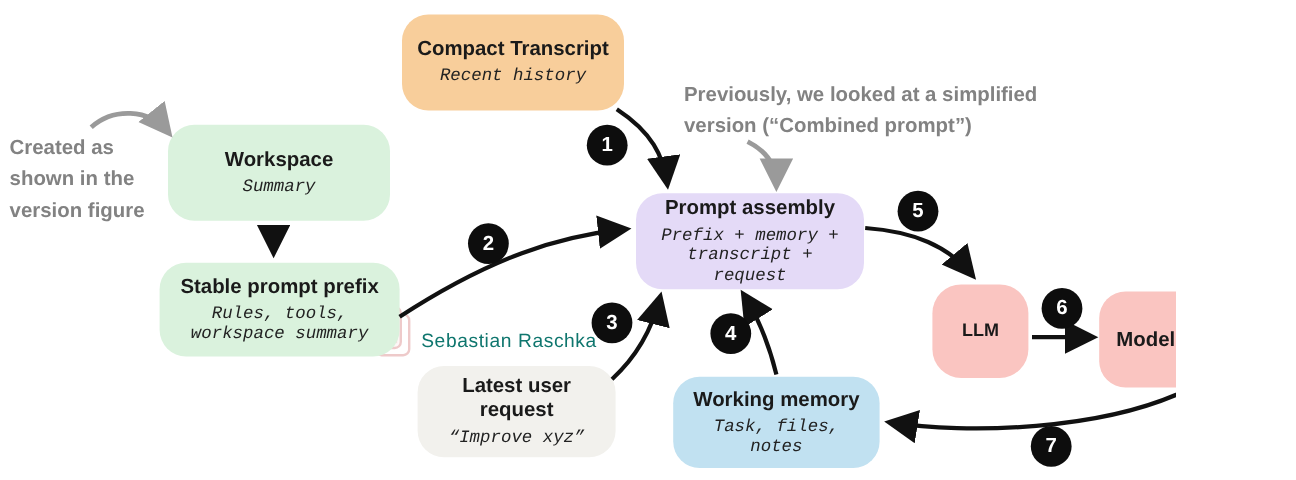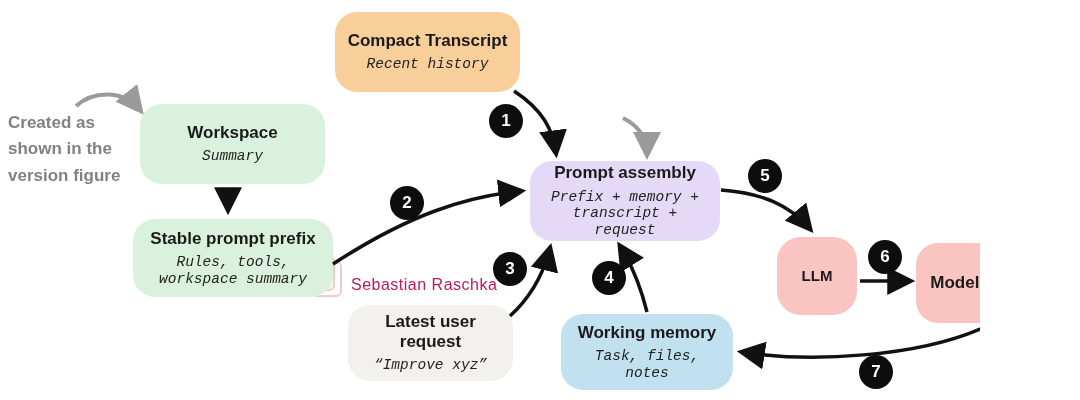--- a/index.html
+++ b/index.html
@@ -89,21 +89,21 @@
   .watermark-icon .grid {
     position: absolute;
     left: 4px; top: 5px;
     width: 22px; height: 26px;
     background:
       repeating-linear-gradient(to bottom, #d06a6a 0 2px, transparent 2px 7px),
       repeating-linear-gradient(to right, #d06a6a 0 2px, transparent 2px 7px);
     opacity: 0.6;
   }
   .watermark-text {
-    color: #be185d;
+    color: #0f766e;
     font-size: 16px;
     letter-spacing: 0.5px;
     padding-bottom: 6px;
   }
 </style>
 </head>
 <body>
 
 <div class="canvas">
 
@@ -178,20 +178,21 @@
   <div class="step-badge" style="left:489px; top:104px;">1</div>
   <div class="step-badge" style="left:390px; top:186px;">2</div>
   <div class="step-badge" style="left:493px; top:252px;">3</div>
   <div class="step-badge" style="left:592px; top:261px;">4</div>
   <div class="step-badge" style="left:748px; top:159px;">5</div>
   <div class="step-badge" style="left:868px; top:240px;">6</div>
   <div class="step-badge" style="left:859px; top:355px;">7</div>
 
   <div class="annotation" style="left:8px; top:110px; width:122px;">Created as shown in the version figure</div>
 
+  <div class="annotation" style="left:570px; top:66px; width:300px;">Previously, we looked at a simplified version (“Combined prompt”)</div>
 
   <div class="watermark">
     <div class="watermark-icon">
       <div class="pg pg2"></div>
       <div class="pg pg1"></div>
       <div class="grid"></div>
     </div>
     <div class="watermark-text">Sebastian Raschka</div>
   </div>
 

